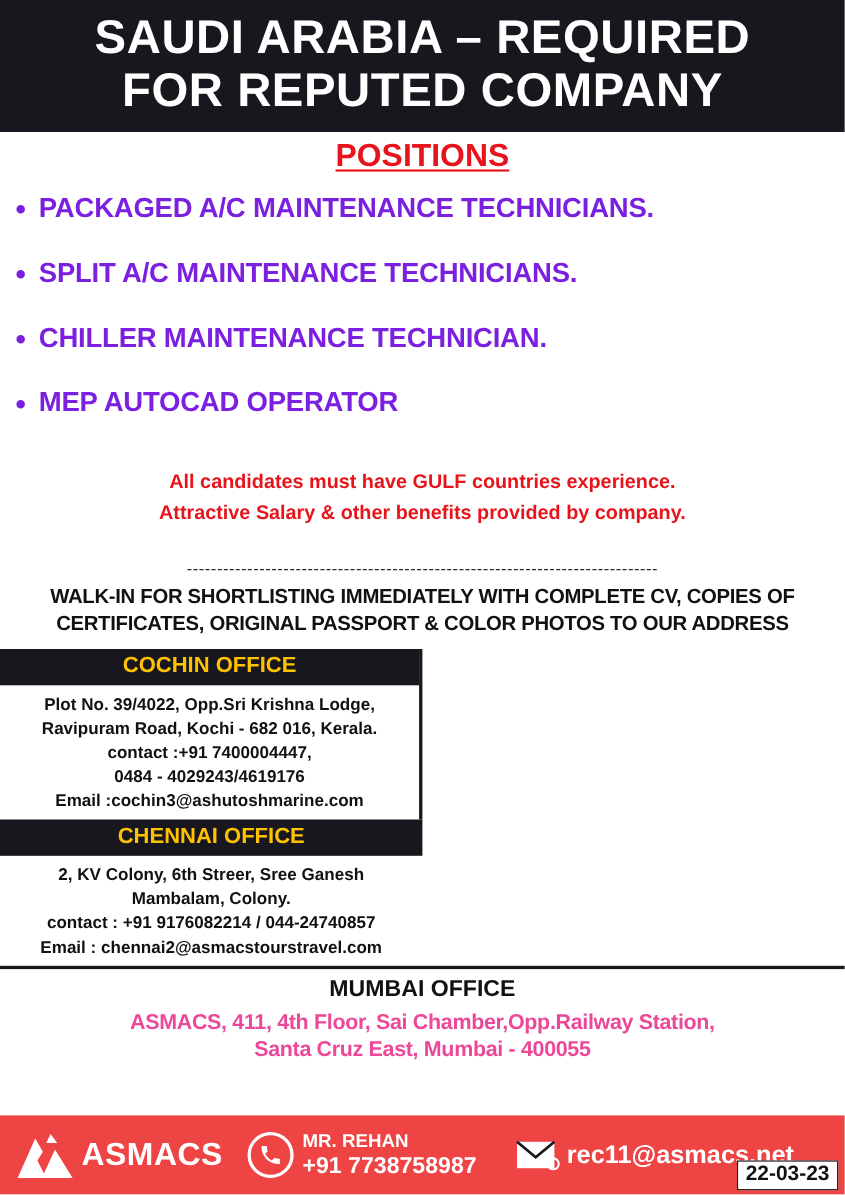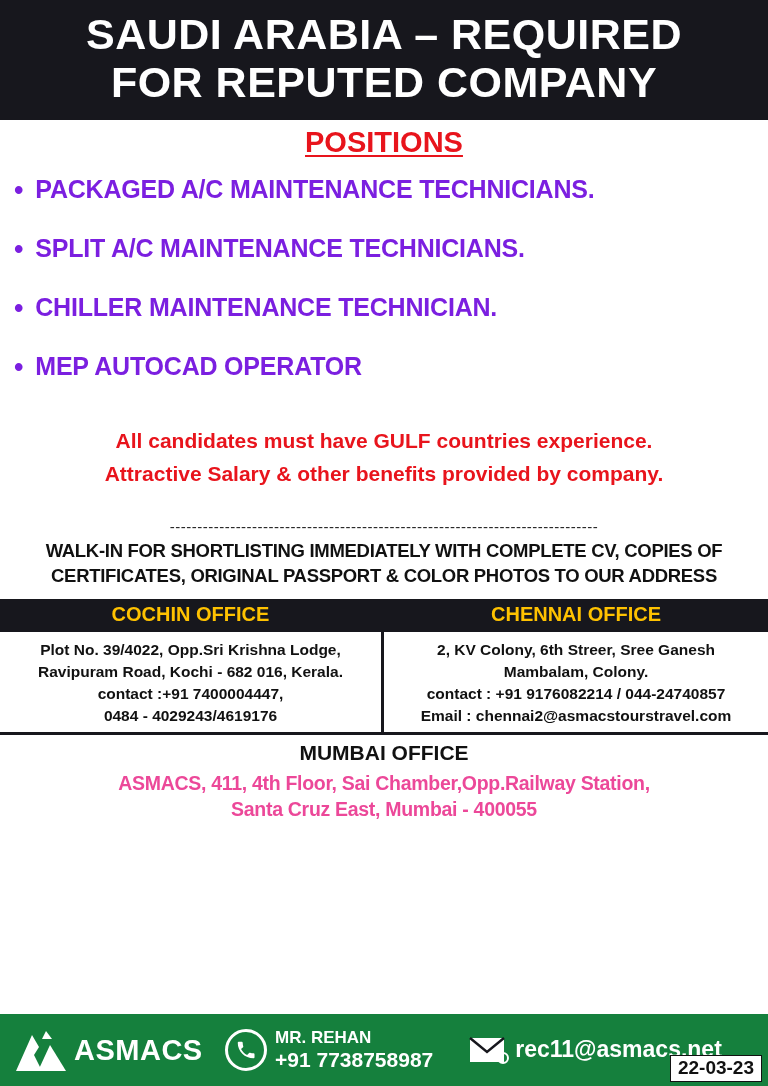--- a/index.html
+++ b/index.html
@@ -78,21 +78,21 @@
     font-size: 27px;
     line-height: 1;
     margin-right: 12px;
     margin-top: 2px;
   }
   
   .notes {
     text-align: center;
     color: #e8141c;
     font-weight: bold;
-    font-size: 21px;
+    font-size: 18px;
     margin-top: 14px;
     line-height: 1.55;
   }
   
   .dashes {
     text-align: center;
     color: #2a2a2a;
     font-size: 15px;
     letter-spacing: 0.5px;
     margin-top: 28px;
@@ -108,20 +108,21 @@
     margin-top: 4px;
     line-height: 1.35;
     letter-spacing: -0.3px;
     padding: 0 6px;
   }
   
   .offices {
     display: flex;
     margin-top: 10px;
     border-top: 0;
+    flex-direction: column;
   }
   .office {
     width: 50%;
     position: relative;
   }
   .office .title-band {
     background: #17171d;
     color: #ffc200;
     text-align: center;
     font-weight: bold;
@@ -151,21 +152,21 @@
     font-weight: bold;
     font-size: 19.5px;
     color: #ec4899;
     line-height: 1.3;
     padding: 6px 6px 0 6px;
     letter-spacing: -0.3px;
   }
   
   .footer {
     margin-top: auto;
-    background: #15803d;
+    background: #ef4444;
     height: 72px;
     position: relative;
     display: flex;
     align-items: center;
   }
   .brand {
     display: flex;
     align-items: center;
     padding-left: 12px;
     width: 225px;
@@ -258,20 +259,21 @@
   </div>
 
   <div class="offices">
     <div class="office left">
       <div class="title-band">COCHIN OFFICE</div>
       <div class="body">
         <div>Plot No. 39/4022, Opp.Sri Krishna Lodge,</div>
         <div>Ravipuram Road, Kochi - 682 016, Kerala.</div>
         <div>contact :+91 7400004447,</div>
         <div>0484 - 4029243/4619176</div>
+        <div>Email :cochin3@ashutoshmarine.com</div>
       </div>
     </div>
     <div class="office right">
       <div class="title-band">CHENNAI OFFICE</div>
       <div class="body">
         <div>2, KV Colony, 6th Streer, Sree Ganesh</div>
         <div>Mambalam, Colony.</div>
         <div>contact : +91 9176082214 / 044-24740857</div>
         <div>Email : chennai2@asmacstourstravel.com</div>
       </div>

